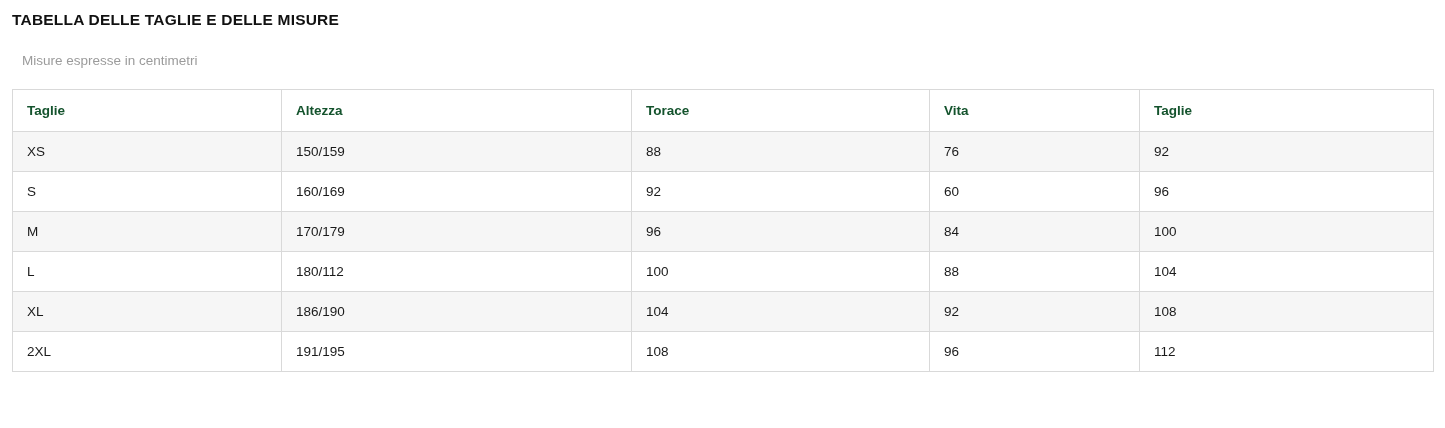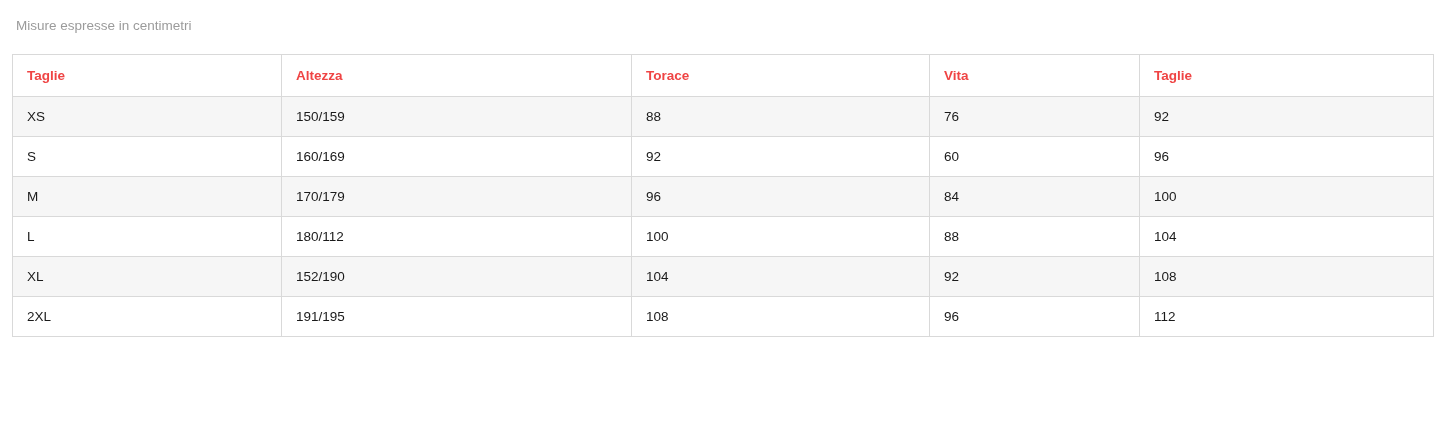--- a/index.html
+++ b/index.html
@@ -26,21 +26,21 @@
     font-weight: bold;
     letter-spacing: 0.2px;
     color: #111111;
     margin: 0;
     padding-top: 11px;
     padding-left: 0px;
   }
   .subtitle {
     font-size: 13.5px;
     color: #9b9b9b;
-    margin: 4px;
+    margin: 10px;
     padding-top: 14px;
     padding-left: 0px;
     font-weight: normal;
   }
   .table-wrap {
     margin-top: 21px;
   }
   table.size-table {
     border-collapse: collapse;
     width: 1421px;
@@ -59,38 +59,39 @@
     text-align: left;
     padding: 0 14px;
     height: 39px;
     font-size: 13.5px;
     line-height: 39px;
     white-space: nowrap;
     overflow: hidden;
   }
   table.size-table thead th {
     font-weight: bold;
-    color: #ef4444;
+    color: #14532d;
     background: #ffffff;
     height: 41px;
     line-height: 41px;
   }
   table.size-table tbody tr.odd td {
     background: #f6f6f6;
     margin-left: 39px;
   }
   table.size-table tbody tr.even td {
     background: #ffffff;
   }
 </style>
 </head>
 <body>
 
 <div class="page">
 
+  <h1 class="title">TABELLA DELLE TAGLIE E DELLE MISURE</h1>
   <p class="subtitle">Misure espresse in centimetri</p>
 
   <div class="table-wrap">
     <table class="size-table">
       <colgroup>
         <col class="c0">
           <col class="c1">
           <col class="c2">
           <col class="c3">
           <col class="c4">
@@ -128,21 +129,21 @@
         </tr>
         <tr class="even">
           <td>L</td>
           <td>180/112</td>
           <td>100</td>
           <td>88</td>
           <td>104</td>
         </tr>
         <tr class="odd">
           <td>XL</td>
-          <td>152/190</td>
+          <td>186/190</td>
           <td>104</td>
           <td>92</td>
           <td>108</td>
         </tr>
         <tr class="even">
           <td>2XL</td>
           <td>191/195</td>
           <td>108</td>
           <td>96</td>
           <td>112</td>

